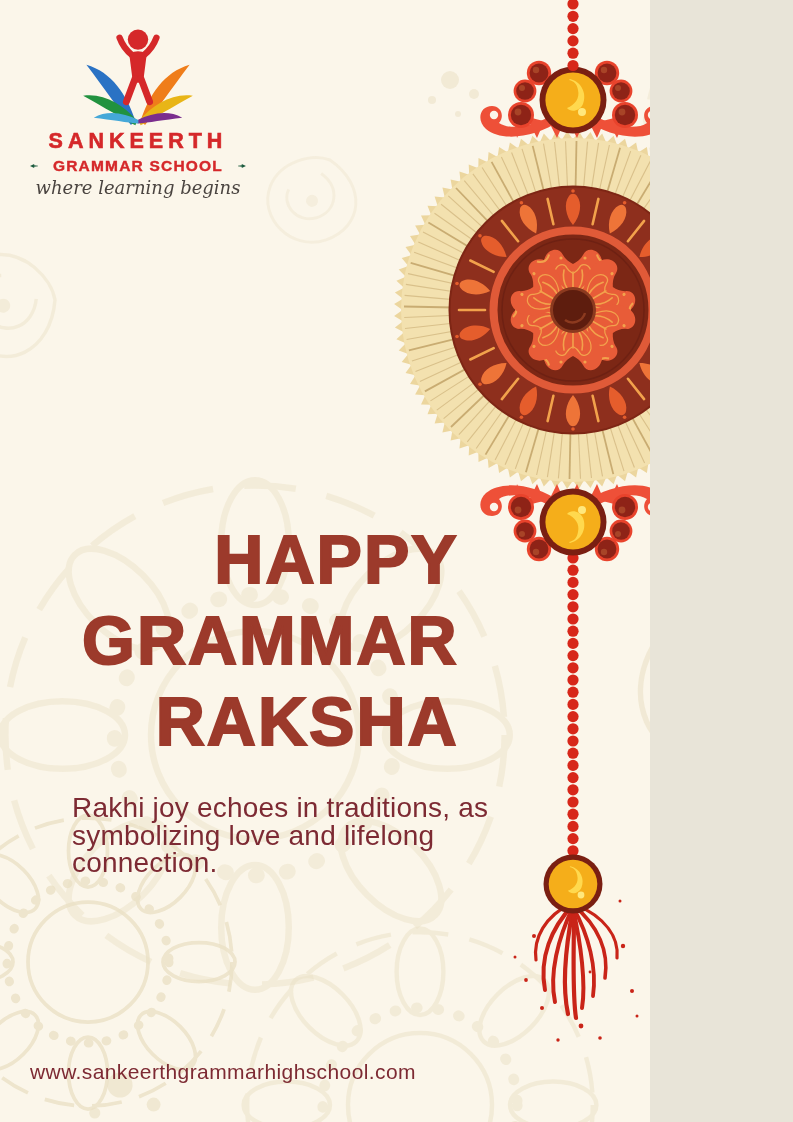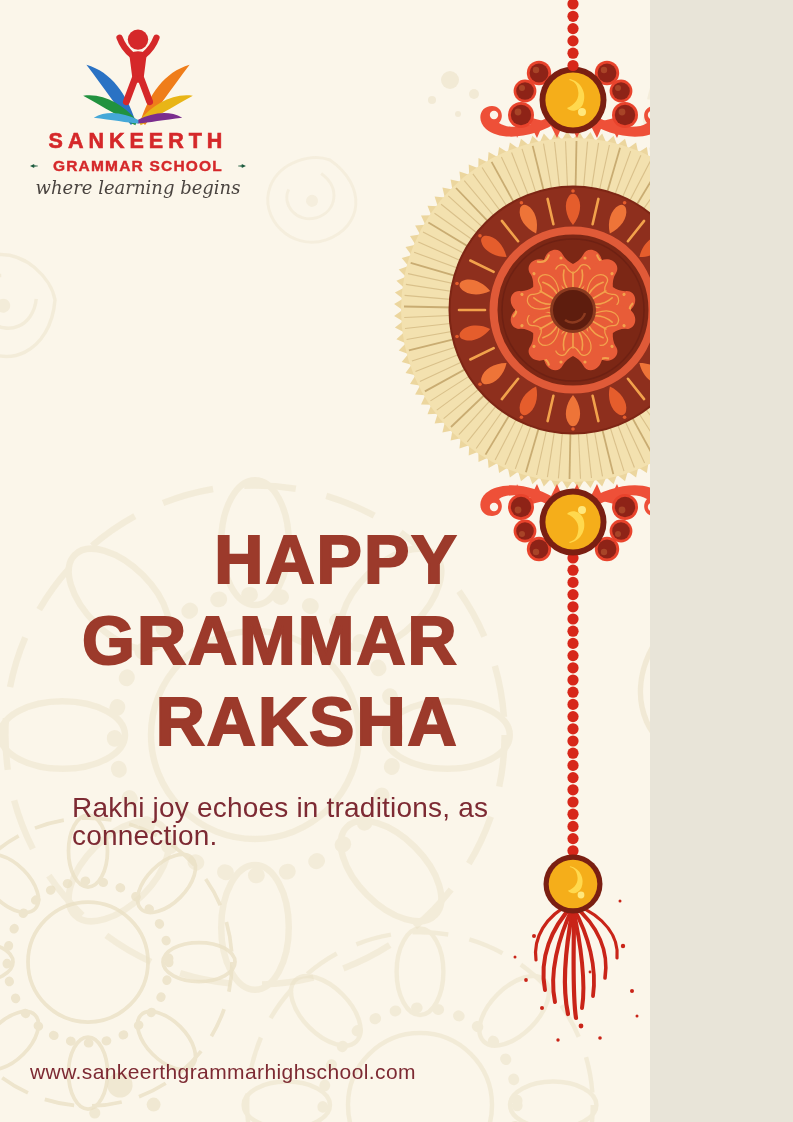--- a/index.html
+++ b/index.html
@@ -496,18 +496,19 @@
   </svg>
 
   <div class="headline">
     <span>HAPPY</span>
     <span>GRAMMAR</span>
     <span>RAKSHA</span>
   </div>
 
   <div class="message">
     <span>Rakhi joy echoes in traditions, as</span>
+    <span>symbolizing love and lifelong</span>
     <span>connection.</span>
   </div>
 
   <div class="website">www.sankeerthgrammarhighschool.com</div>
 
 </div>
 
 </body></html>

